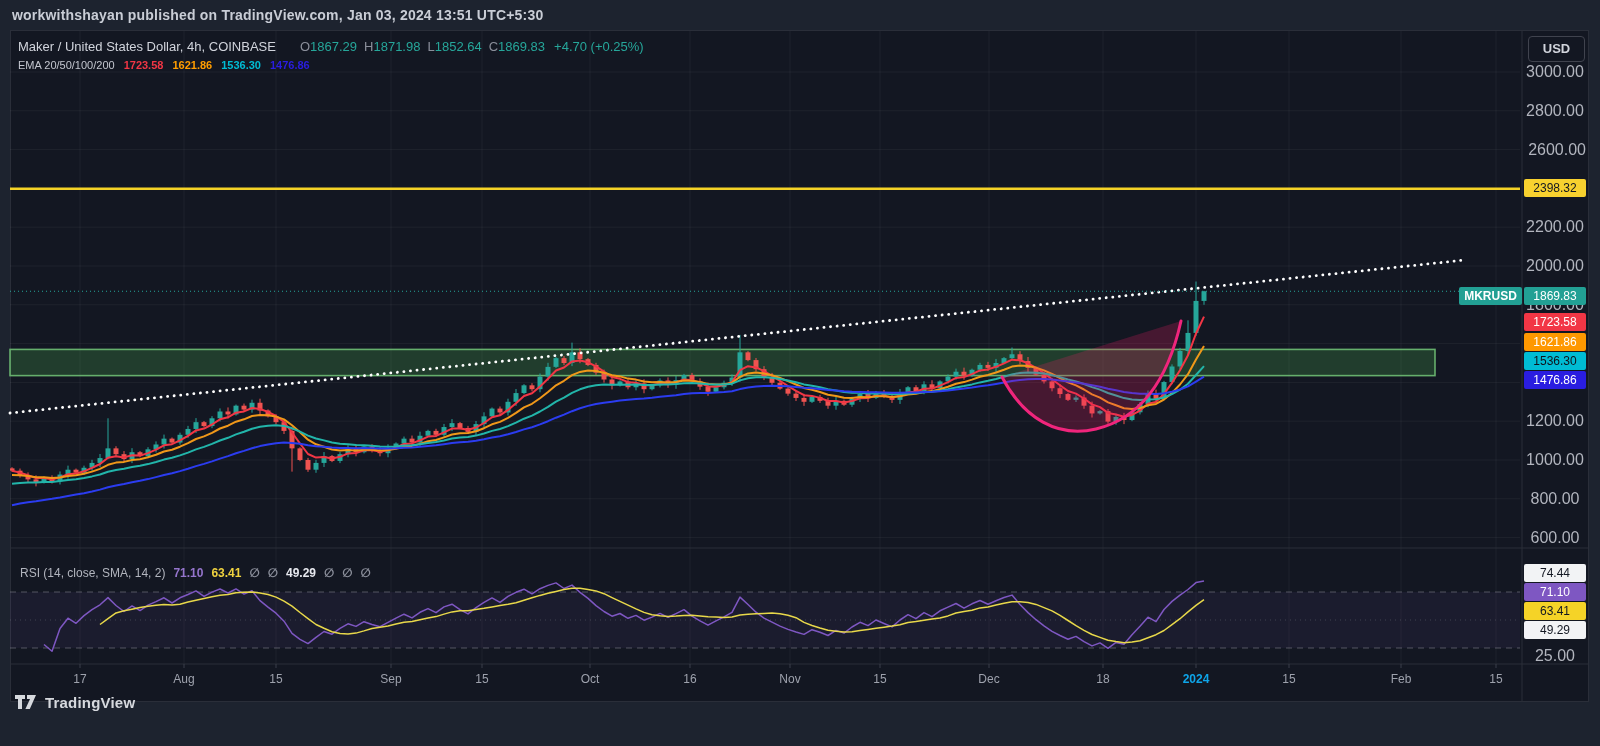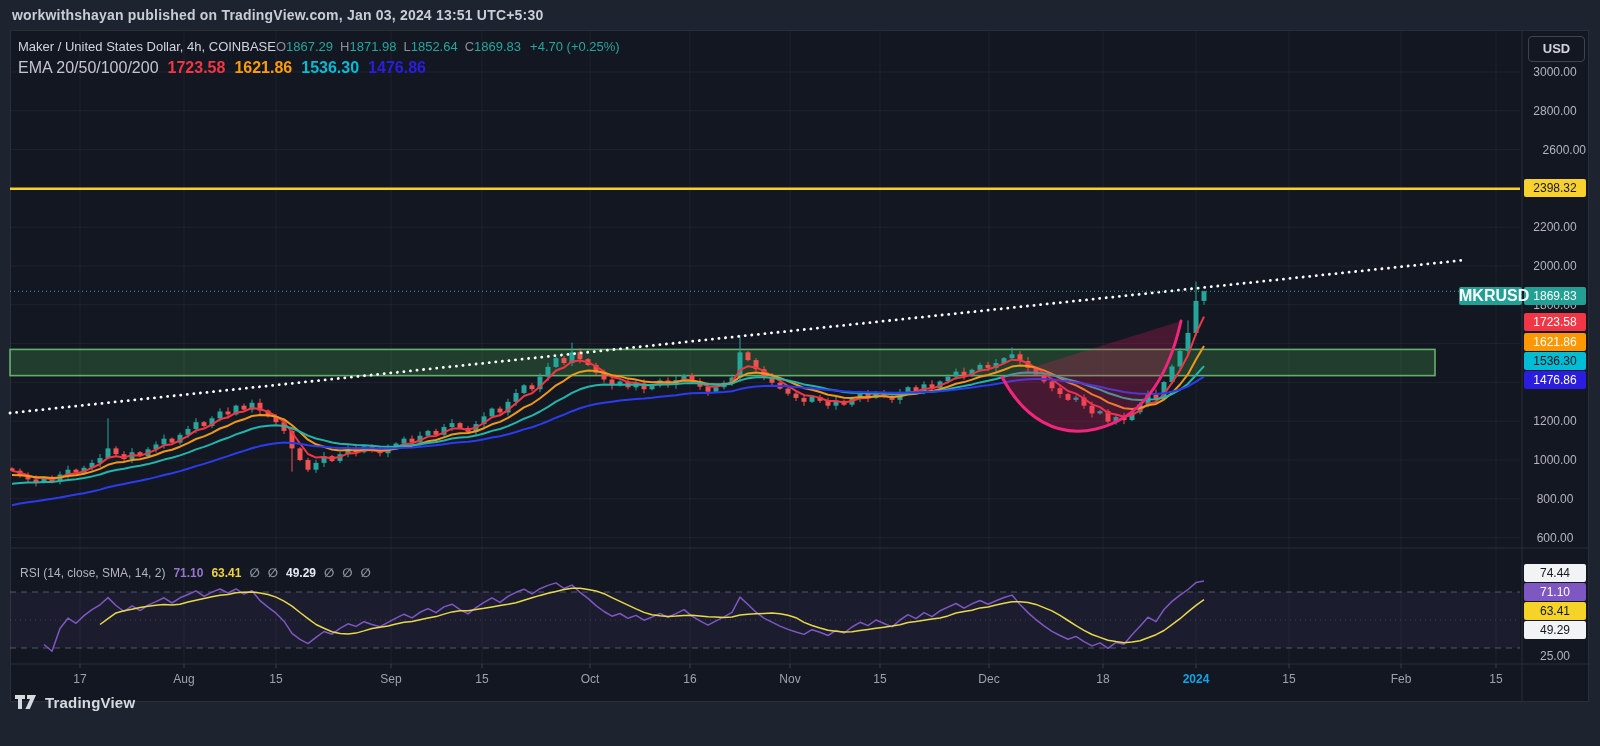--- a/index.html
+++ b/index.html
@@ -4,31 +4,31 @@
 <style>
   html,body{margin:0;padding:0;background:#1d232f;width:1600px;height:746px;overflow:hidden;
     font-family:"Liberation Sans","DejaVu Sans",sans-serif;-webkit-font-smoothing:antialiased;}
   #stage{position:relative;width:1600px;height:746px;}
   #watermark{position:absolute;left:12px;top:7px;font-size:14px;font-weight:600;color:#c9cdd6;letter-spacing:.2px;}
   #frame{position:absolute;left:10px;top:30px;width:1579px;height:672px;background:#131722;border:1px solid #2a2e39;box-sizing:border-box;}
   #chart-svg{position:absolute;left:0;top:0;z-index:1;}
   .overlay{position:absolute;z-index:3;}
   
   #legend1{left:18px;top:39px;font-size:13px;color:#d1d4dc;white-space:nowrap;}
-  #legend2{left:18px;top:59px;font-size:16px;color:#c3c6cf;white-space:nowrap;}
-  #legend1 .sym{margin-right:0;}
+  #legend2{left:18px;top:59px;font-size:11px;color:#c3c6cf;white-space:nowrap;}
+  #legend1 .sym{margin-right:24px;}
   .opair{margin-right:7px;}
   .opair .k{color:#8b8f9b;}
   .opair .v{color:#26a69a;}
   .chg{color:#26a69a;margin-left:2px;}
   #legend2 .emav{margin-left:9px;font-weight:600;}
   
-  .ptick{position:absolute;left:1524px;width:62px;text-align:center;font-size:12px;color:#b2b5be;height:16px;line-height:16px;z-index:2;}
+  .ptick{position:absolute;left:1524px;width:62px;text-align:center;font-size:16px;color:#b2b5be;height:16px;line-height:16px;z-index:2;}
   .fl{position:absolute;left:1524px;width:62px;text-align:center;font-size:12px;font-weight:400;height:18px;line-height:18px;border-radius:2px;z-index:4;}
-  .fltag{position:absolute;left:1459px;width:63px;text-align:center;font-size:16px;font-weight:700;height:18px;line-height:18px;border-radius:2px;z-index:4;}
+  .fltag{position:absolute;left:1459px;width:63px;text-align:center;font-size:12px;font-weight:700;height:18px;line-height:18px;border-radius:2px;z-index:4;}
   #usd-btn{position:absolute;left:1528px;top:36px;width:55px;height:24px;border:1px solid #40434e;border-radius:4px;
     color:#d1d4dc;font-size:13px;font-weight:700;text-align:center;line-height:24px;z-index:4;background:#14182200;cursor:pointer;}
   
   .tlabel{position:absolute;top:672px;transform:translateX(-50%);font-size:12px;color:#9ea2ad;z-index:3;}
   .tlabel.hl{color:#0ea5e9;font-weight:700;}
   
   #rsi-legend{left:20px;top:566px;font-size:12px;color:#b2b5be;white-space:nowrap;}
   #rsi-legend .rv{margin-left:8px;font-weight:700;}
   
   #footer{position:absolute;left:14px;top:693px;display:flex;align-items:center;z-index:3;cursor:pointer;}

